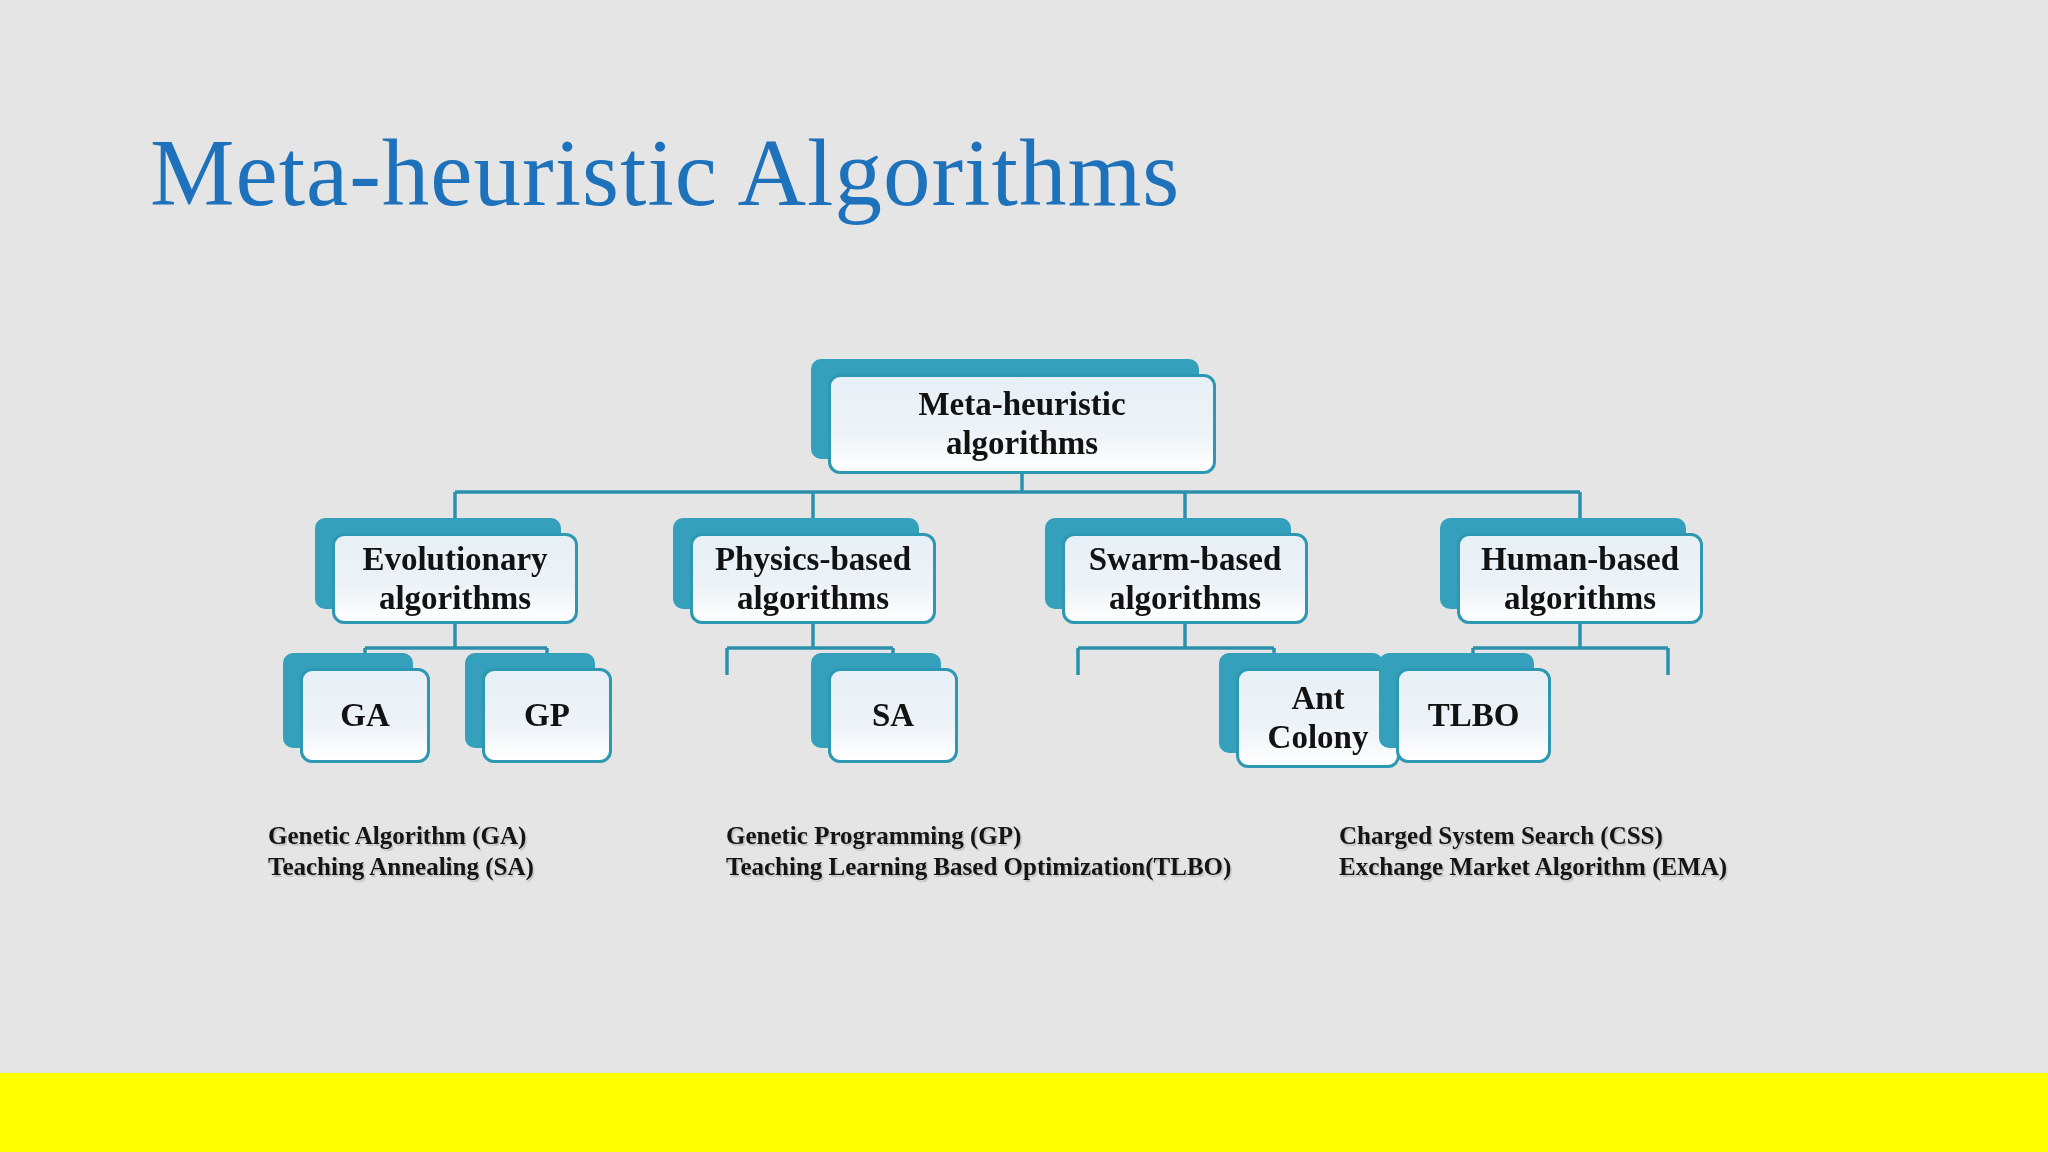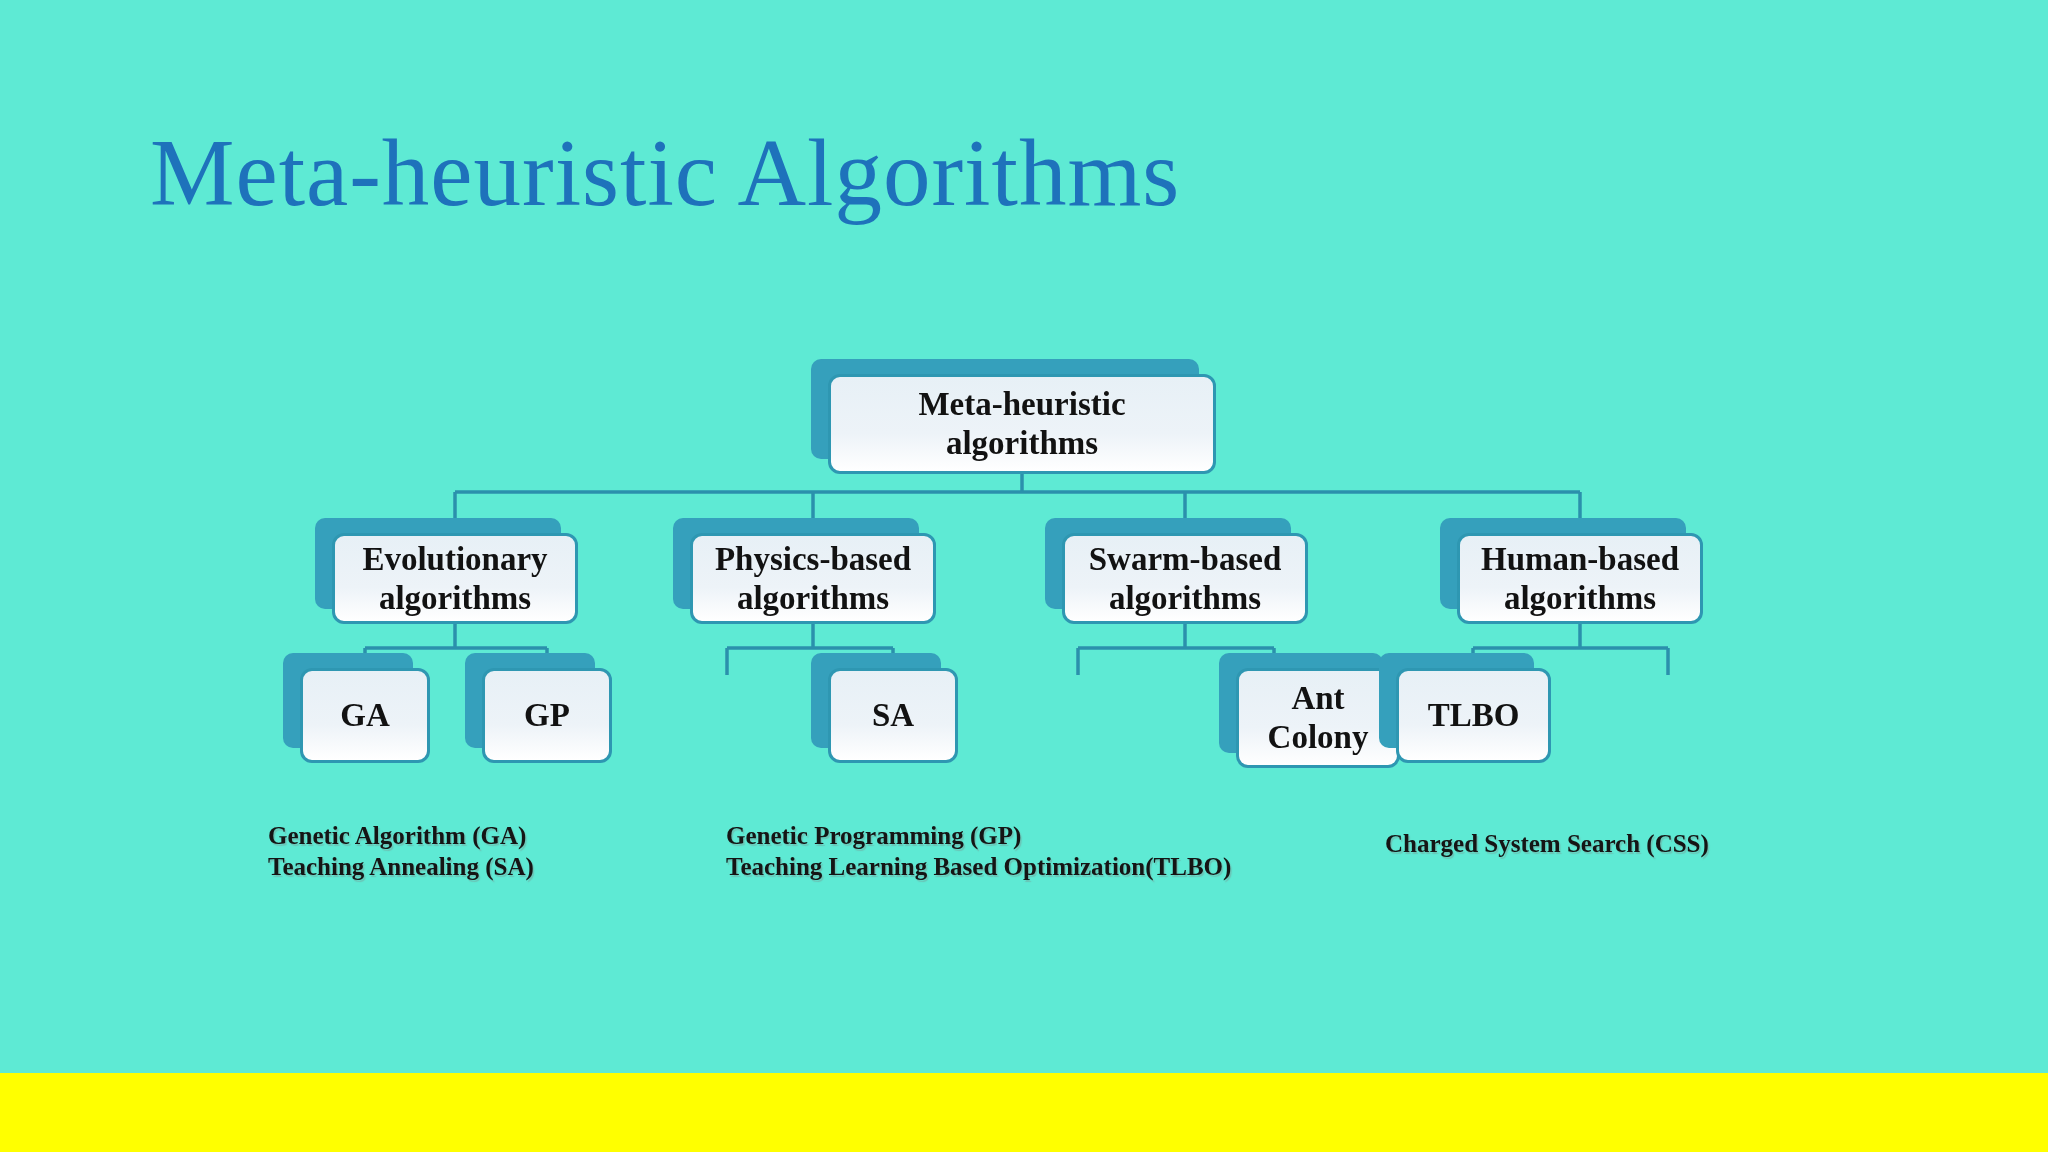--- a/index.html
+++ b/index.html
@@ -1,20 +1,20 @@
 <!DOCTYPE html>
 <html><head>
 <meta charset="utf-8">
 <style>
   html, body { margin: 0; padding: 0; background: #ffffff; }
   .stage {
     position: relative;
     width: 2048px;
     height: 1152px;
-    background: #5eead4;
+    background: #e5e5e5;
     overflow: hidden;
     font-family: "Liberation Serif", serif;
   }
   .title {
     position: absolute;
     left: 150px;
     top: 118px;
     margin: 0;
     font-size: 95px;
     font-weight: 400;
@@ -65,21 +65,21 @@
     z-index: 2;
     font-weight: 700;
     font-size: 25px;
     line-height: 31px;
     color: #151515;
     text-shadow: 1.5px 1.5px 1px rgba(130,130,130,0.35);
     white-space: nowrap;
   }
   .legend-col-1 { left: 268px; }
   .legend-col-2 { left: 726px; }
-  .legend-col-3 { left: 1385px; margin-top: 8px; }
+  .legend-col-3 { left: 1339px; }
   .footer-bar {
     position: absolute;
     left: 0;
     top: 1073px;
     width: 2048px;
     height: 79px;
     background: #ffff00;
     z-index: 3;
   }
   
@@ -202,17 +202,18 @@
   <div class="legend legend-col-1">
     <div>Genetic Algorithm (GA)</div>
     <div>Teaching Annealing (SA)</div>
   </div>
   <div class="legend legend-col-2">
     <div>Genetic Programming (GP)</div>
     <div>Teaching Learning Based Optimization(TLBO)</div>
   </div>
   <div class="legend legend-col-3">
     <div>Charged System Search (CSS)</div>
+    <div>Exchange Market Algorithm (EMA)</div>
   </div>
 
   <div class="footer-bar"></div>
 
 </div>
 
 </body></html>

